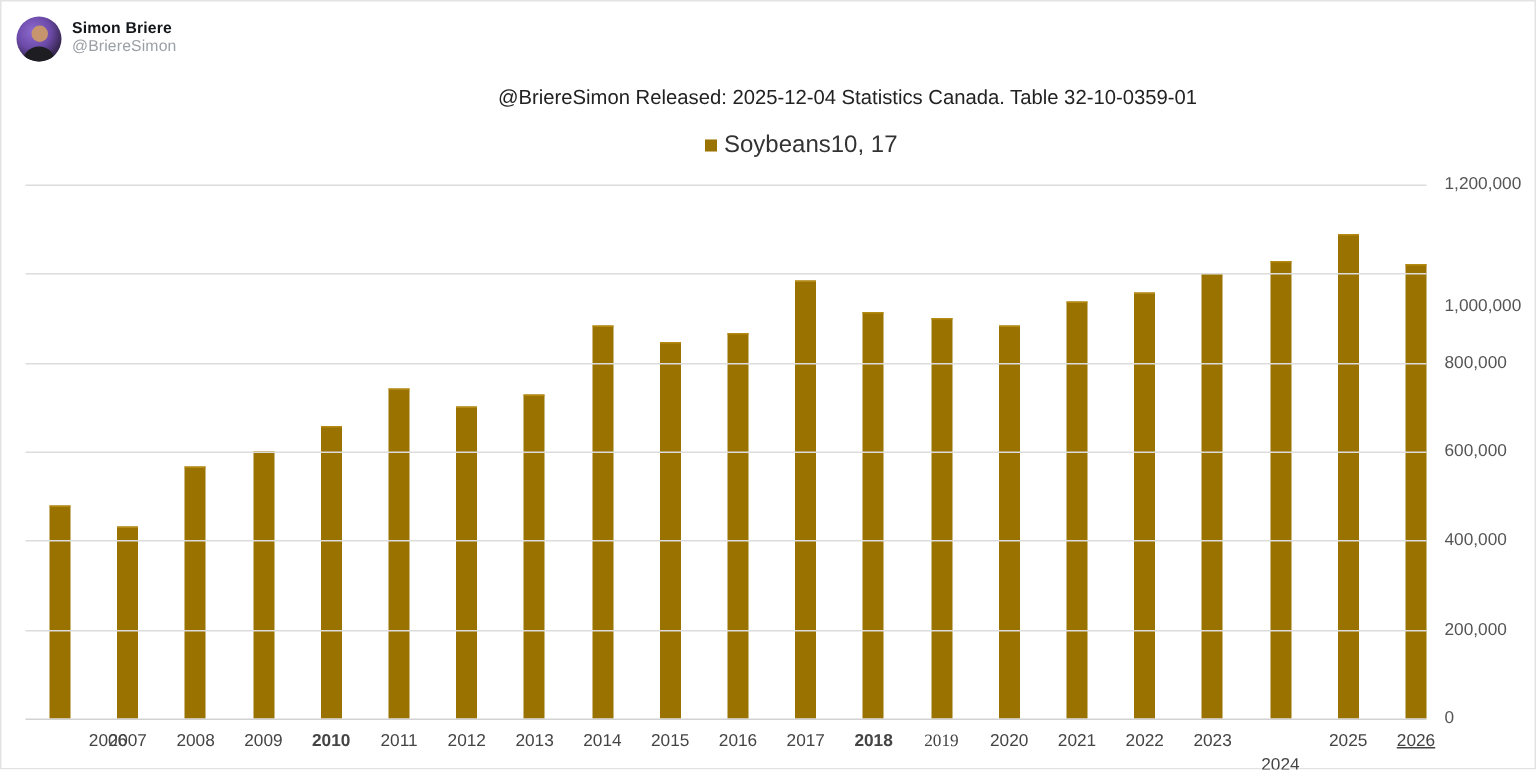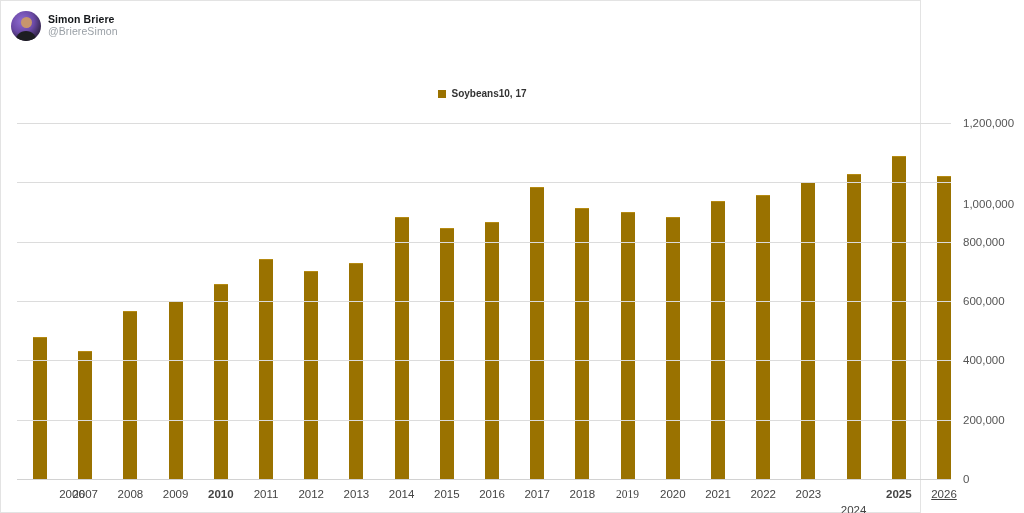--- a/index.html
+++ b/index.html
@@ -4,21 +4,21 @@
 <style>
   * { box-sizing: border-box; margin: 0; padding: 0; }
   html, body {
     width: 1024px; height: 513px;
     background: #ffffff;
     font-family: "Liberation Sans", sans-serif;
     overflow: hidden;
   }
   #app {
     position: relative;
-    width: 921px; height: 513px;
+    width: 1024px; height: 513px;
     background: #ffffff;
     border: 1px solid #e3e3e3;
   }
 
   
   .author-card {
     position: absolute;
     left: 10px; top: 10px;
     display: flex; align-items: center; gap: 7px;
   }
@@ -61,21 +61,21 @@
     padding-left: 106px;
   }
 
   .legend {
     position: absolute; left: 0; right: 0; top: 87px;
     display: flex; justify-content: center; align-items: center;
     padding-left: 44px;
   }
   .legend-item { display: flex; align-items: center; gap: 5px; }
   .legend-swatch { width: 8px; height: 8px; background: #9a7200; flex: none; }
-  .legend-label { font-size: 10px; color: #333333; font-weight: bold; }
+  .legend-label { font-size: 16px; color: #333333; }
 
   
   .plot {
     position: absolute;
     left: 16px; top: 122px;
     width: 934px; height: 356px;
   }
   .gridline {
     position: absolute; left: 0; right: 0; height: 1px;
     background: #dcdcdc;
@@ -117,20 +117,21 @@
       <div class="head"></div>
       <div class="body"></div>
     </div>
     <div class="author-text">
       <div class="author-name">Simon Briere</div>
       <div class="author-handle">@BriereSimon</div>
     </div>
   </div>
 
 
+  <div class="chart-subtitle">@BriereSimon Released:  2025-12-04 Statistics Canada. Table 32-10-0359-01</div>
 
   <div class="legend">
     <div class="legend-item">
       <span class="legend-swatch"></span>
       <span class="legend-label">Soybeans10, 17</span>
     </div>
   </div>
 
   <div class="plot" id="plot">
     <div class="bars" id="bars">
@@ -180,24 +181,24 @@
       <div class="xtick" style="left: 129.4px;">2008</div>
       <div class="xtick" style="left: 174.6px;">2009</div>
       <div class="xtick" style="left: 219.8px; font-weight: bold;">2010</div>
       <div class="xtick" style="left: 265px;">2011</div>
       <div class="xtick" style="left: 310.2px;">2012</div>
       <div class="xtick" style="left: 355.4px;">2013</div>
       <div class="xtick" style="left: 400.6px;">2014</div>
       <div class="xtick" style="left: 445.8px;">2015</div>
       <div class="xtick" style="left: 491px;">2016</div>
       <div class="xtick" style="left: 536.2px;">2017</div>
-      <div class="xtick" style="left: 581.4px;">2018</div>
+      <div class="xtick" style="left: 581.4px; font-weight: bold;">2018</div>
       <div class="xtick" style="left: 626.6px; font-family: Liberation Serif, serif;">2019</div>
       <div class="xtick" style="left: 671.8px;">2020</div>
       <div class="xtick" style="left: 717px;">2021</div>
       <div class="xtick" style="left: 762.2px;">2022</div>
       <div class="xtick" style="left: 807.4px;">2023</div>
       <div class="xtick" style="left: 852.6px; margin-top: 16px;">2024</div>
-      <div class="xtick" style="left: 897.8px; font-weight: bold;">2025</div>
+      <div class="xtick" style="left: 897.8px;">2025</div>
       <div class="xtick" style="left: 943px; text-decoration: underline;">2026</div>
     </div>
 
 </div>
 
 </body></html>

